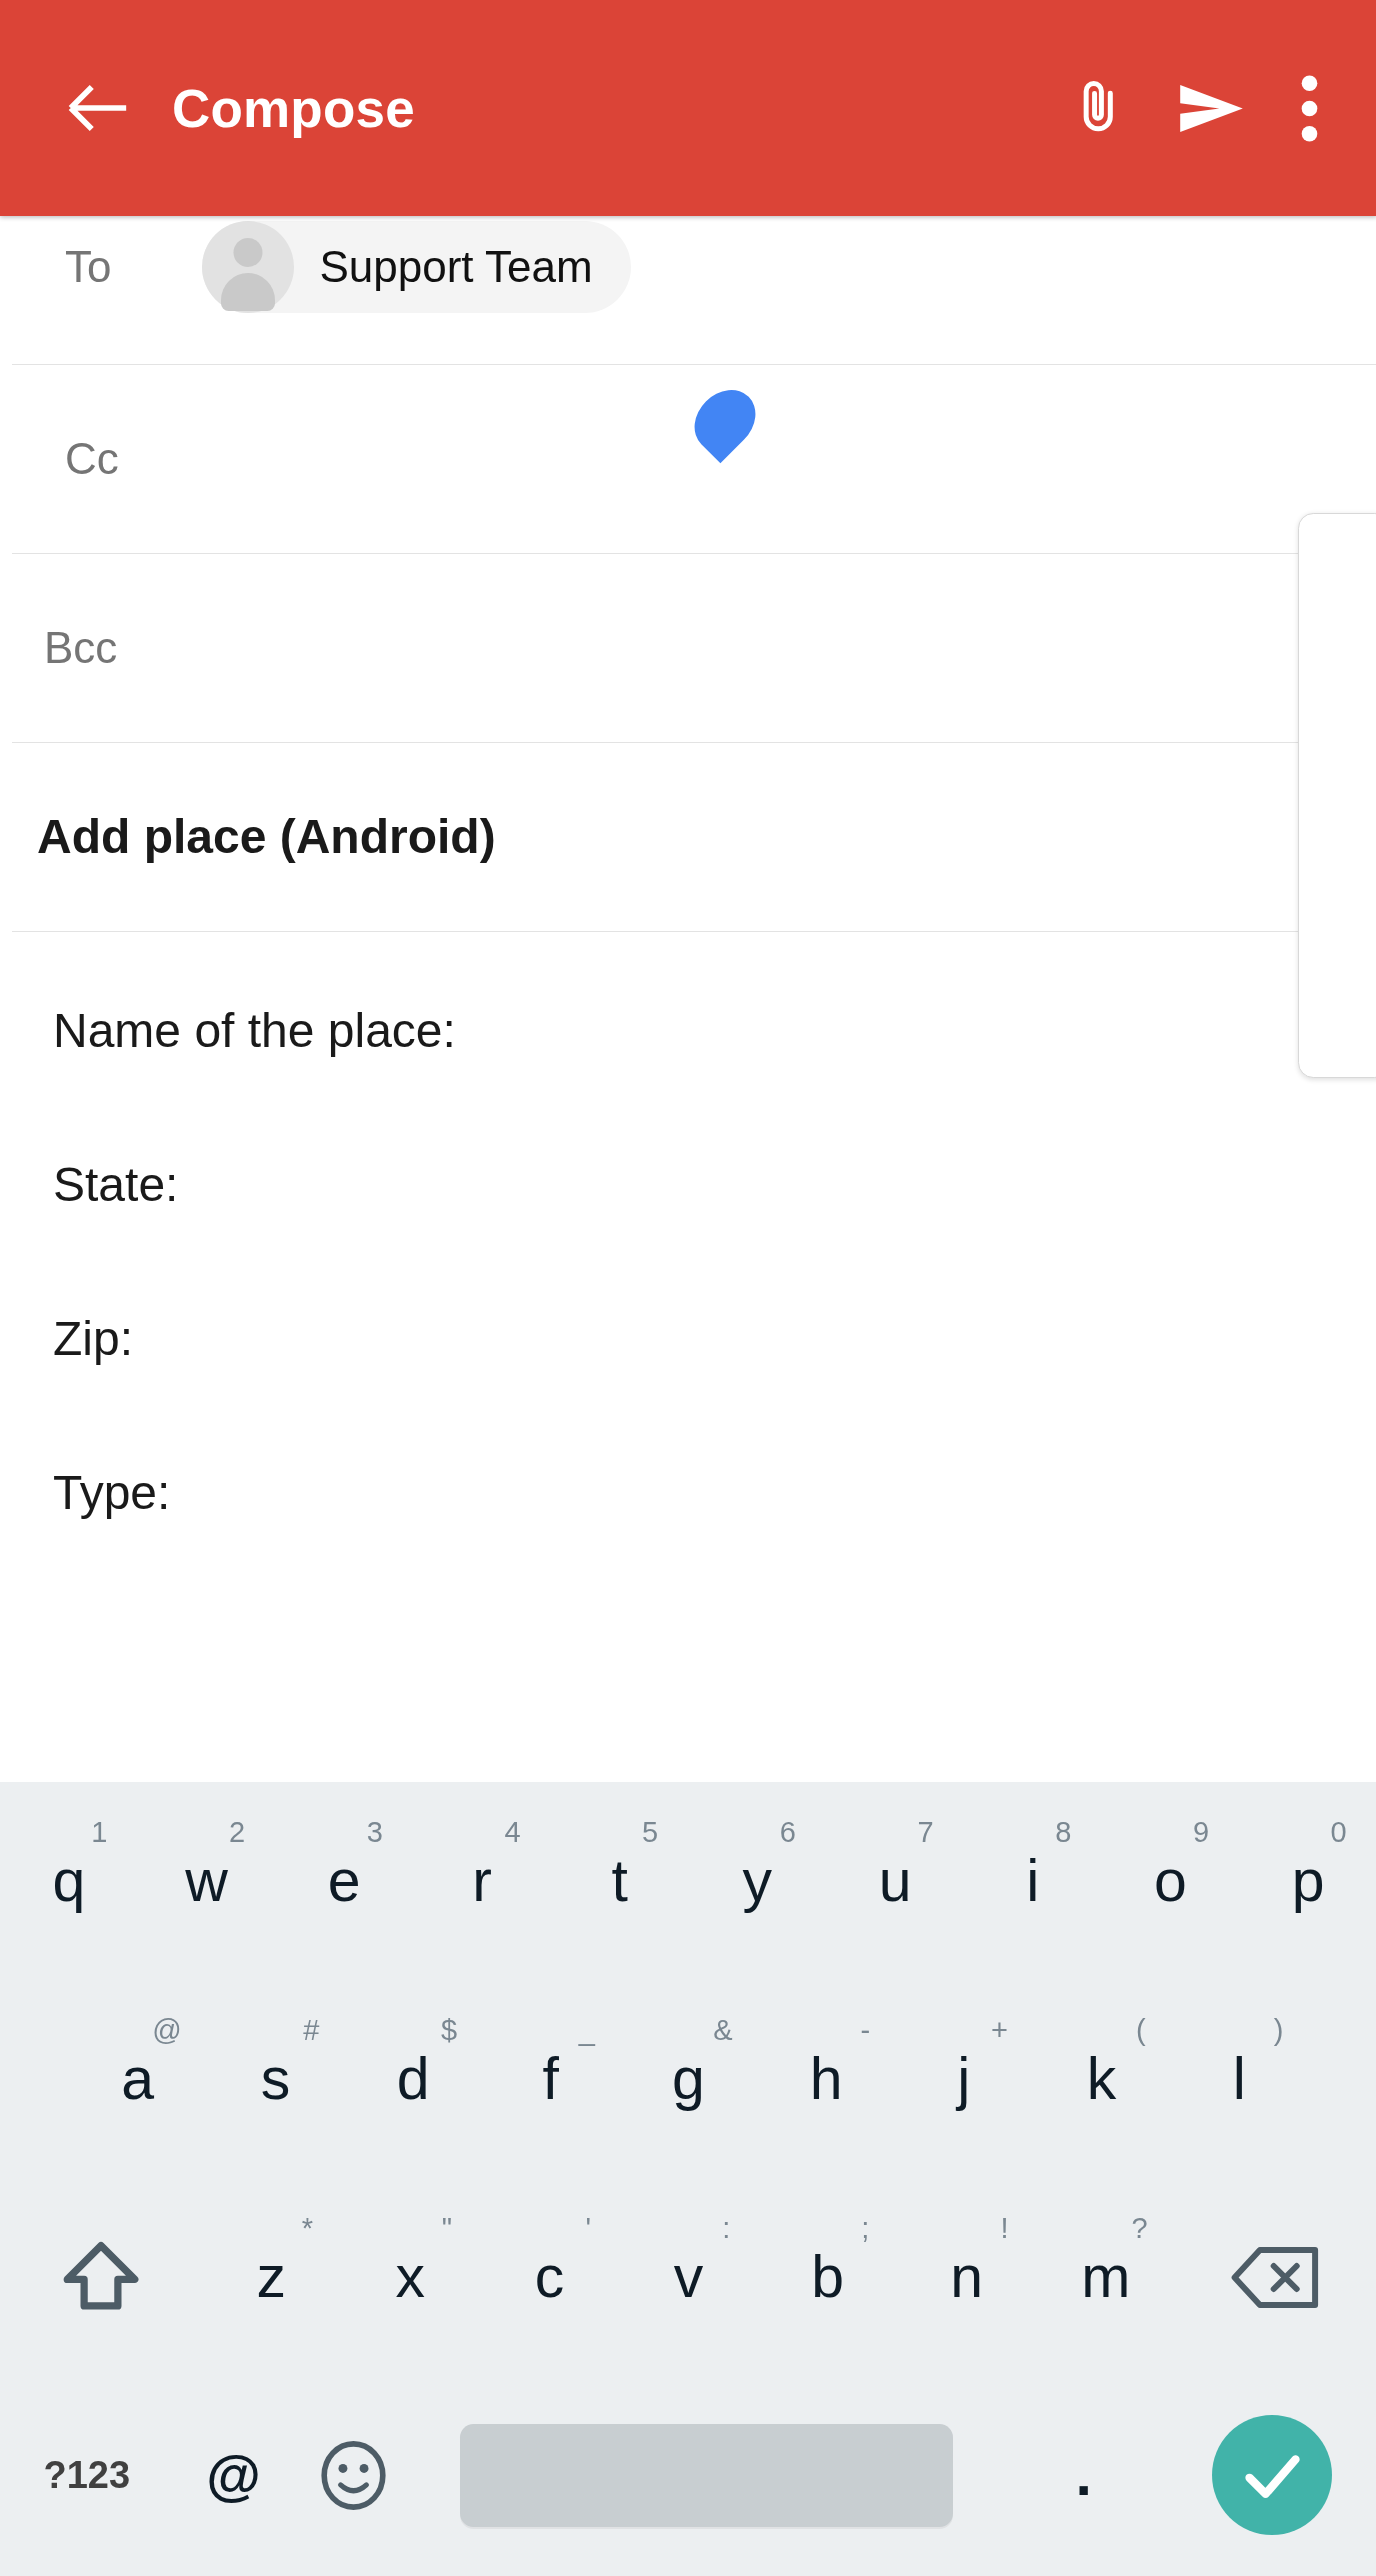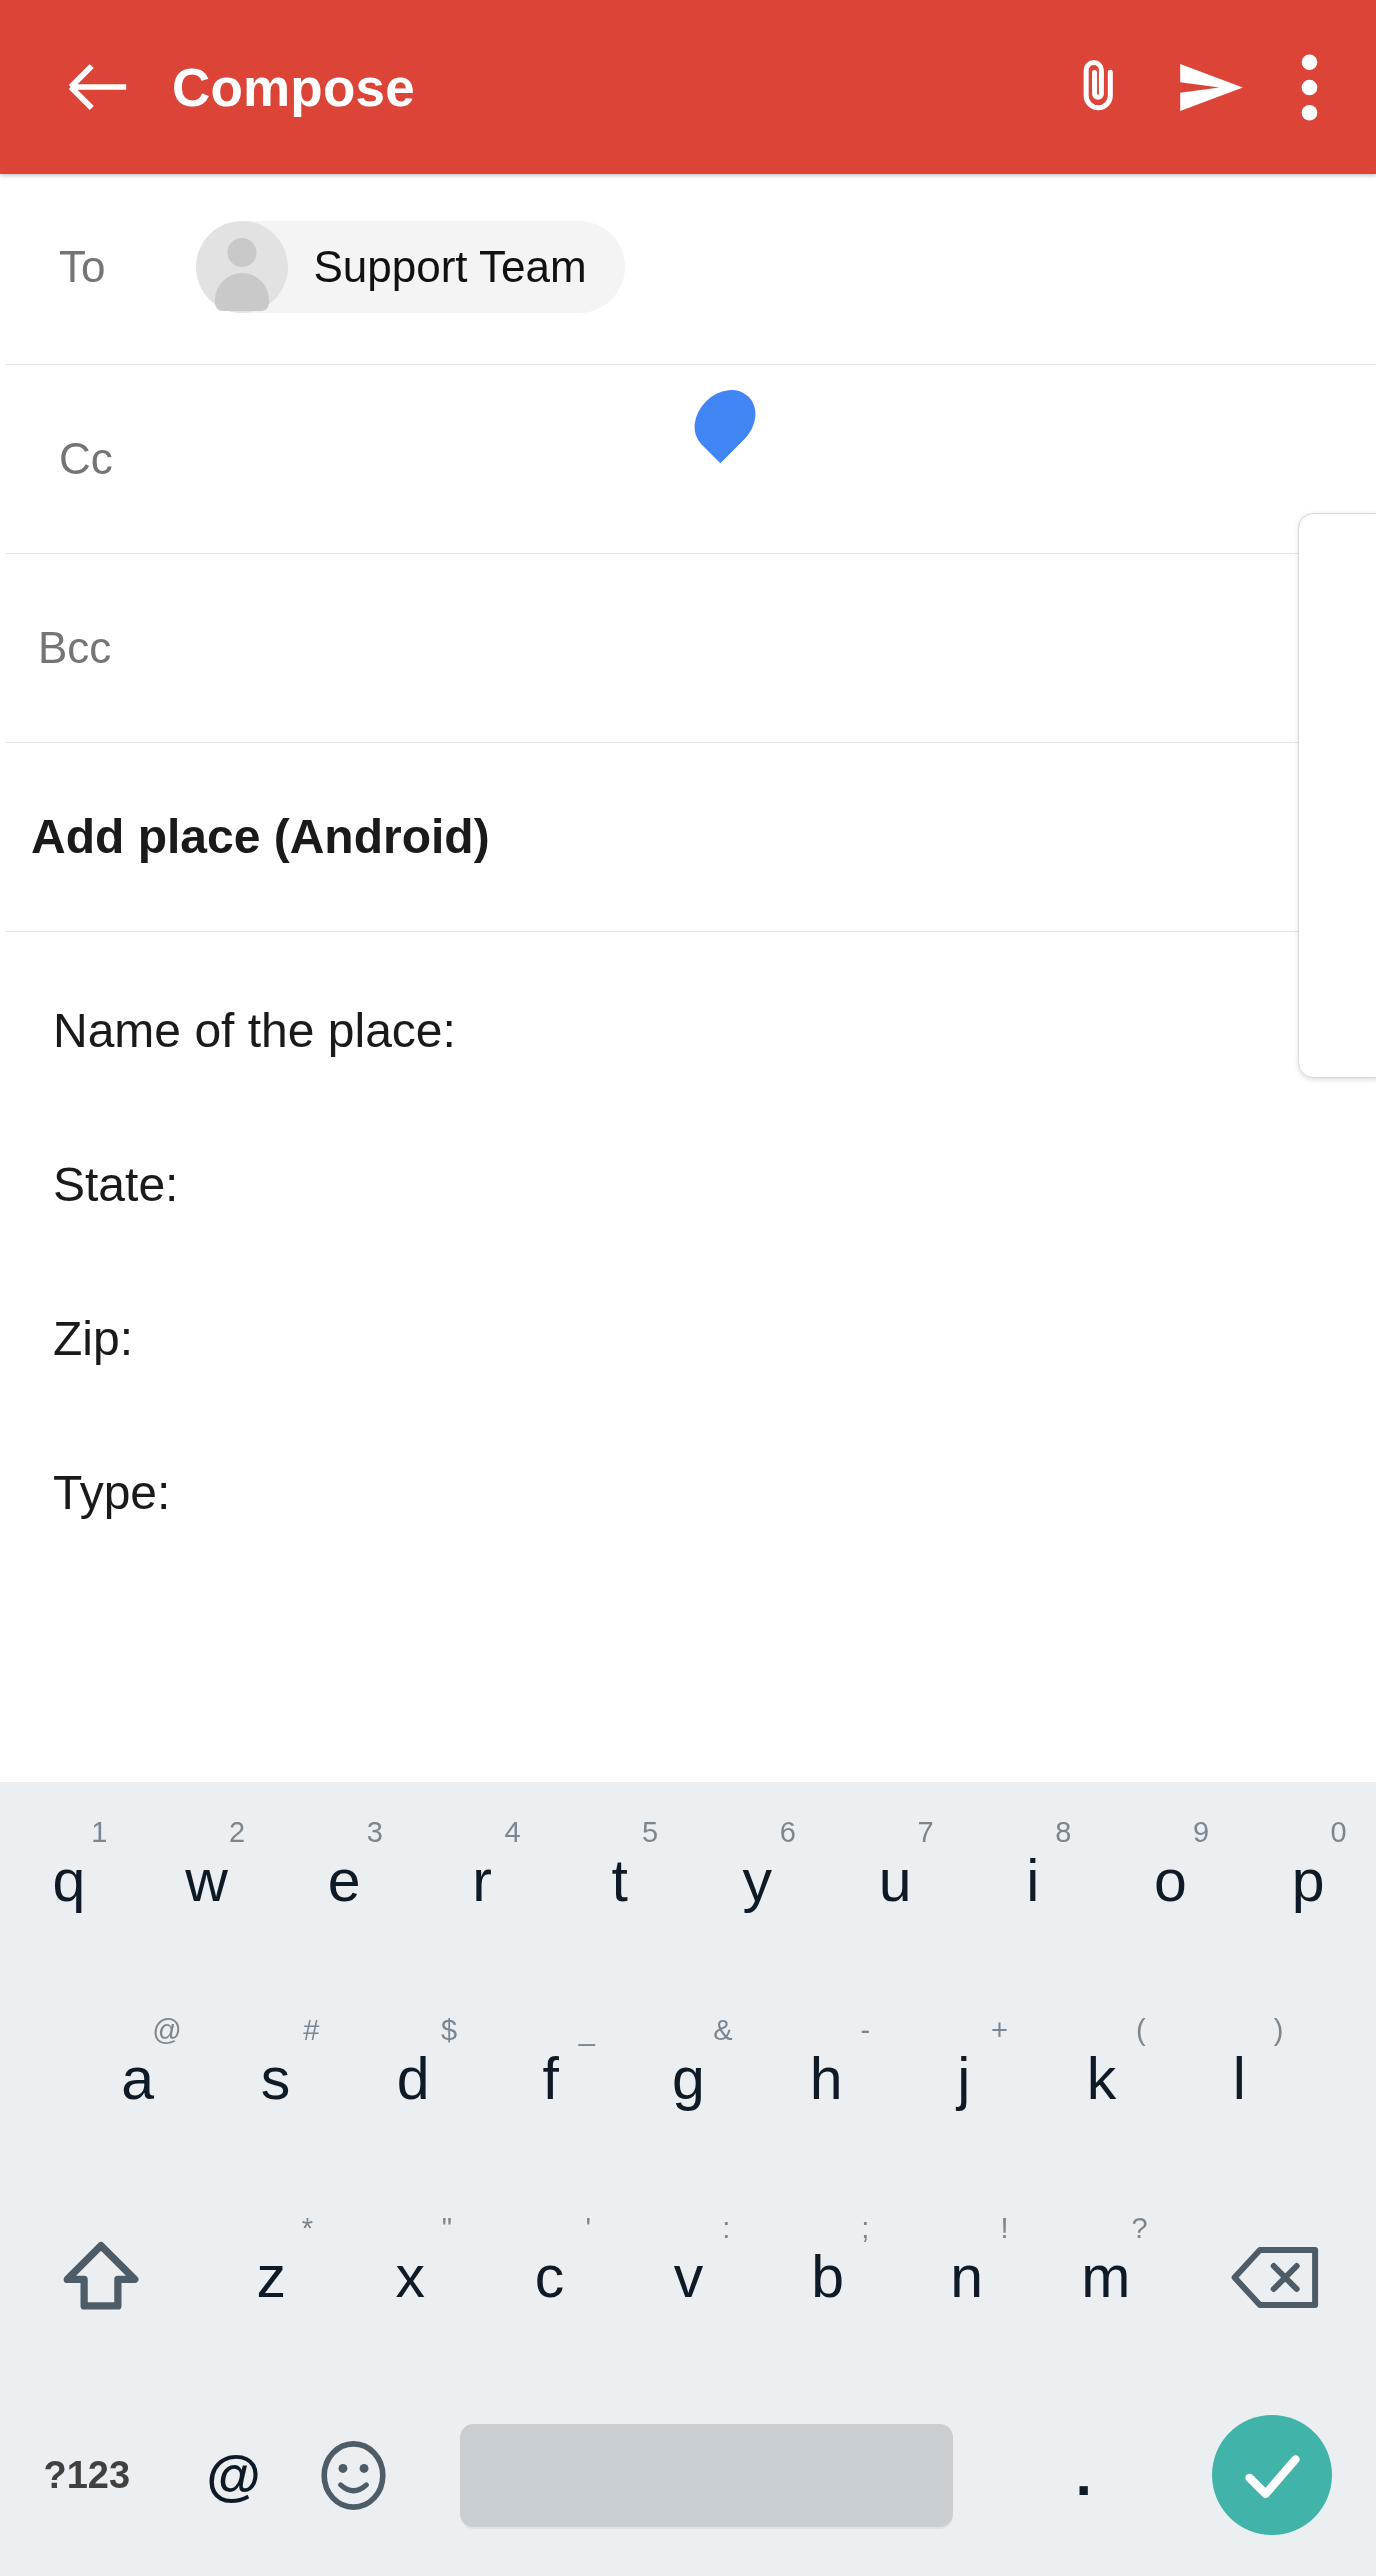--- a/index.html
+++ b/index.html
@@ -17,21 +17,21 @@
     height: 2576px;
     background: #ffffff;
     overflow: hidden;
   }
 
   
   .appbar {
     position: absolute;
     top: 0; left: 0;
     width: 1377px;
-    height: 174px;
+    height: 216px;
     background: #db4437;
     display: flex;
     align-items: center;
     box-shadow: 0 1.9px 4.8px rgba(0,0,0,0.28);
     z-index: 5;
   }
   .appbar-back {
     width: 115px;
     height: 105px;
     margin-left: 40px;
@@ -59,21 +59,21 @@
     height: 113px;
     display: flex;
     align-items: center;
     justify-content: center;
   }
   .appbar-btn.menu { width: 82px; }
 
   
   .fields {
     position: absolute;
-    top: 170px; left: 6px;
+    top: 170px; left: 12px;
     width: 1335px;
   }
   .field-row {
     position: relative;
     width: 1377px;
     background: #ffffff;
     border-bottom: 1.9px solid #e3e3e3;
     display: flex;
     align-items: center;
     padding-left: 53px;

